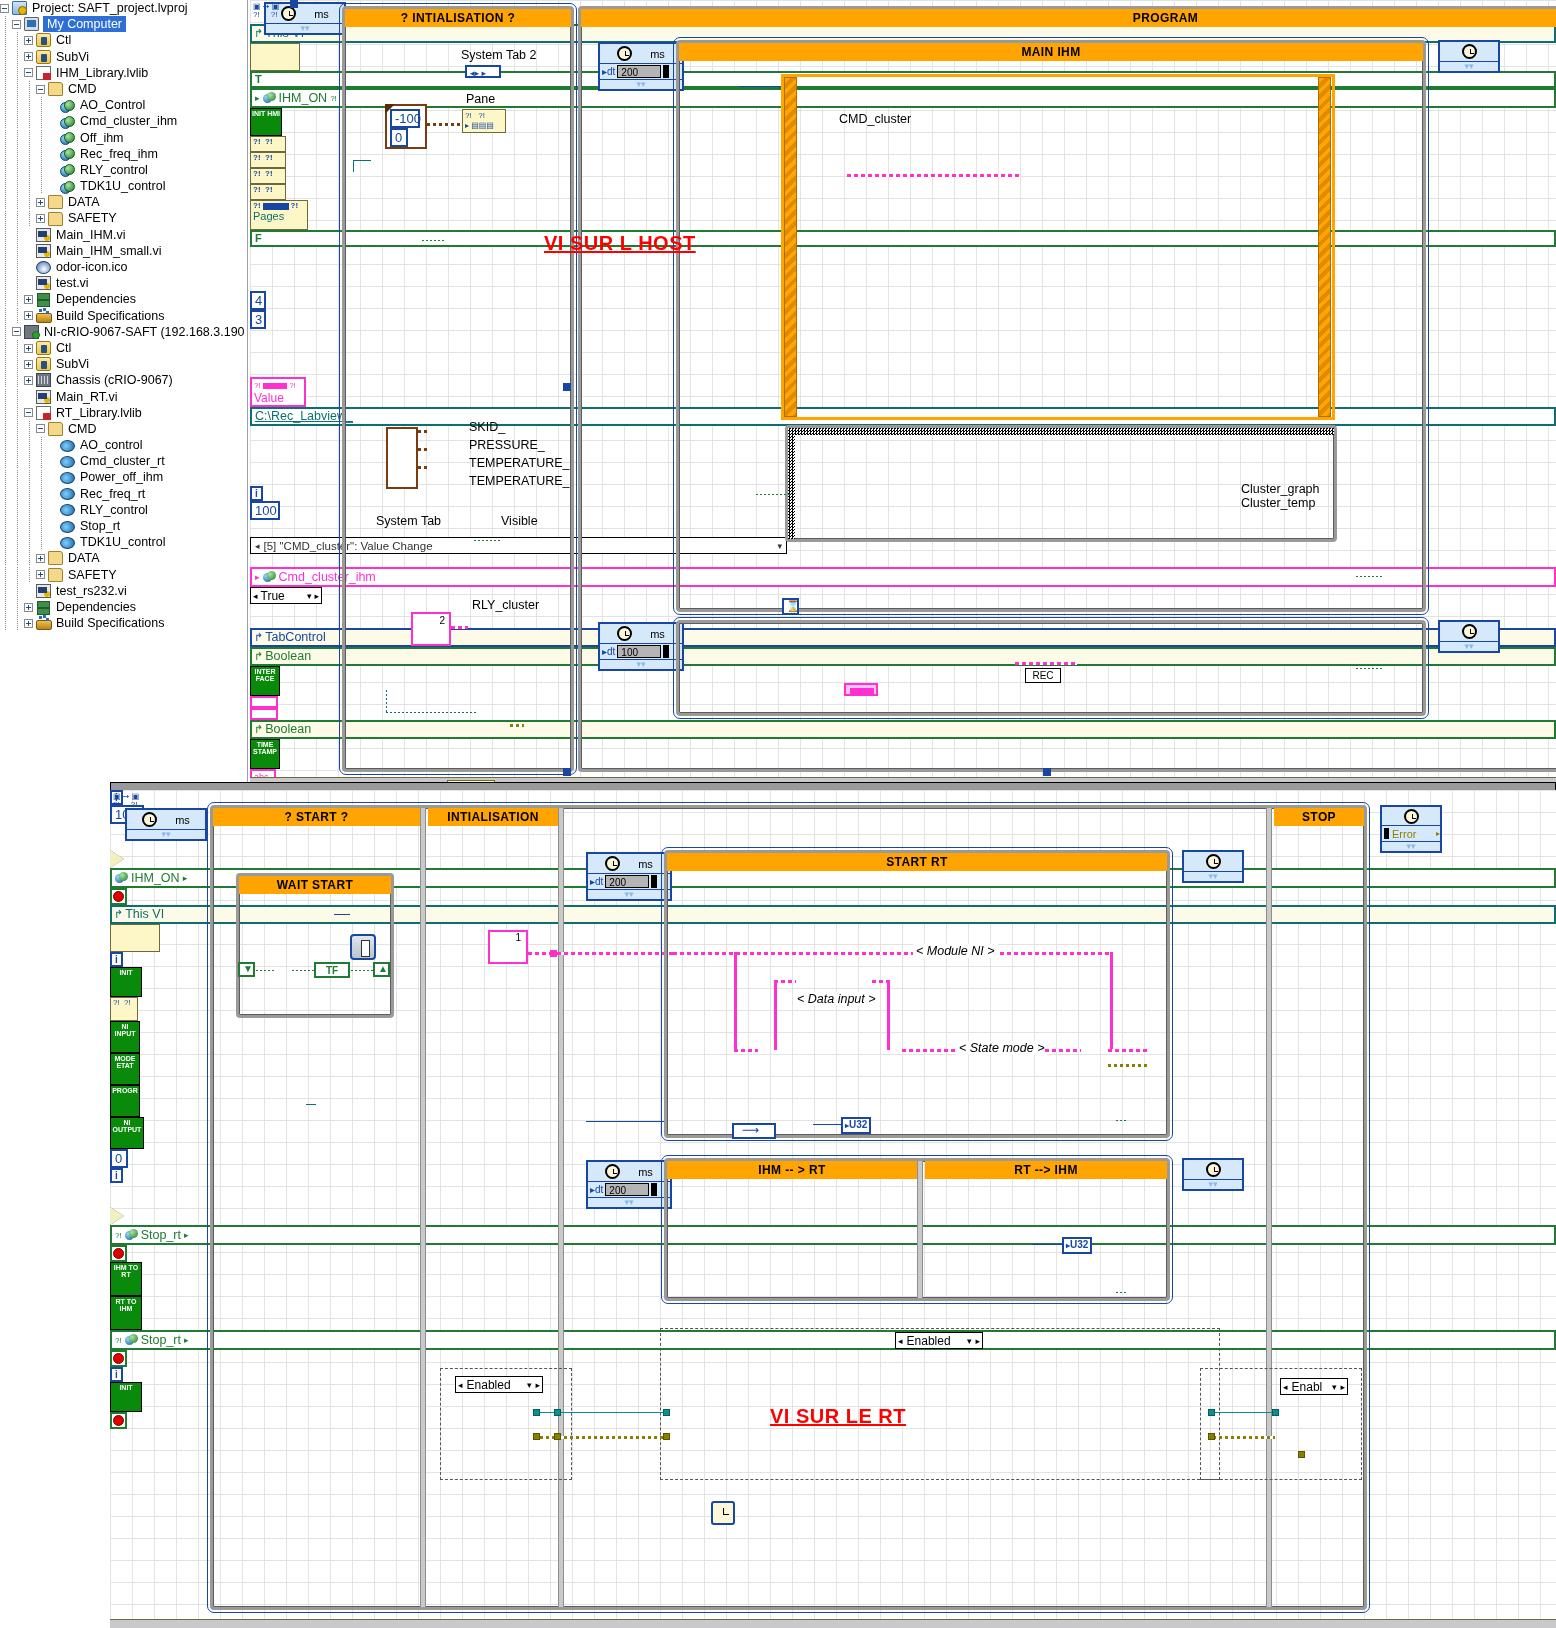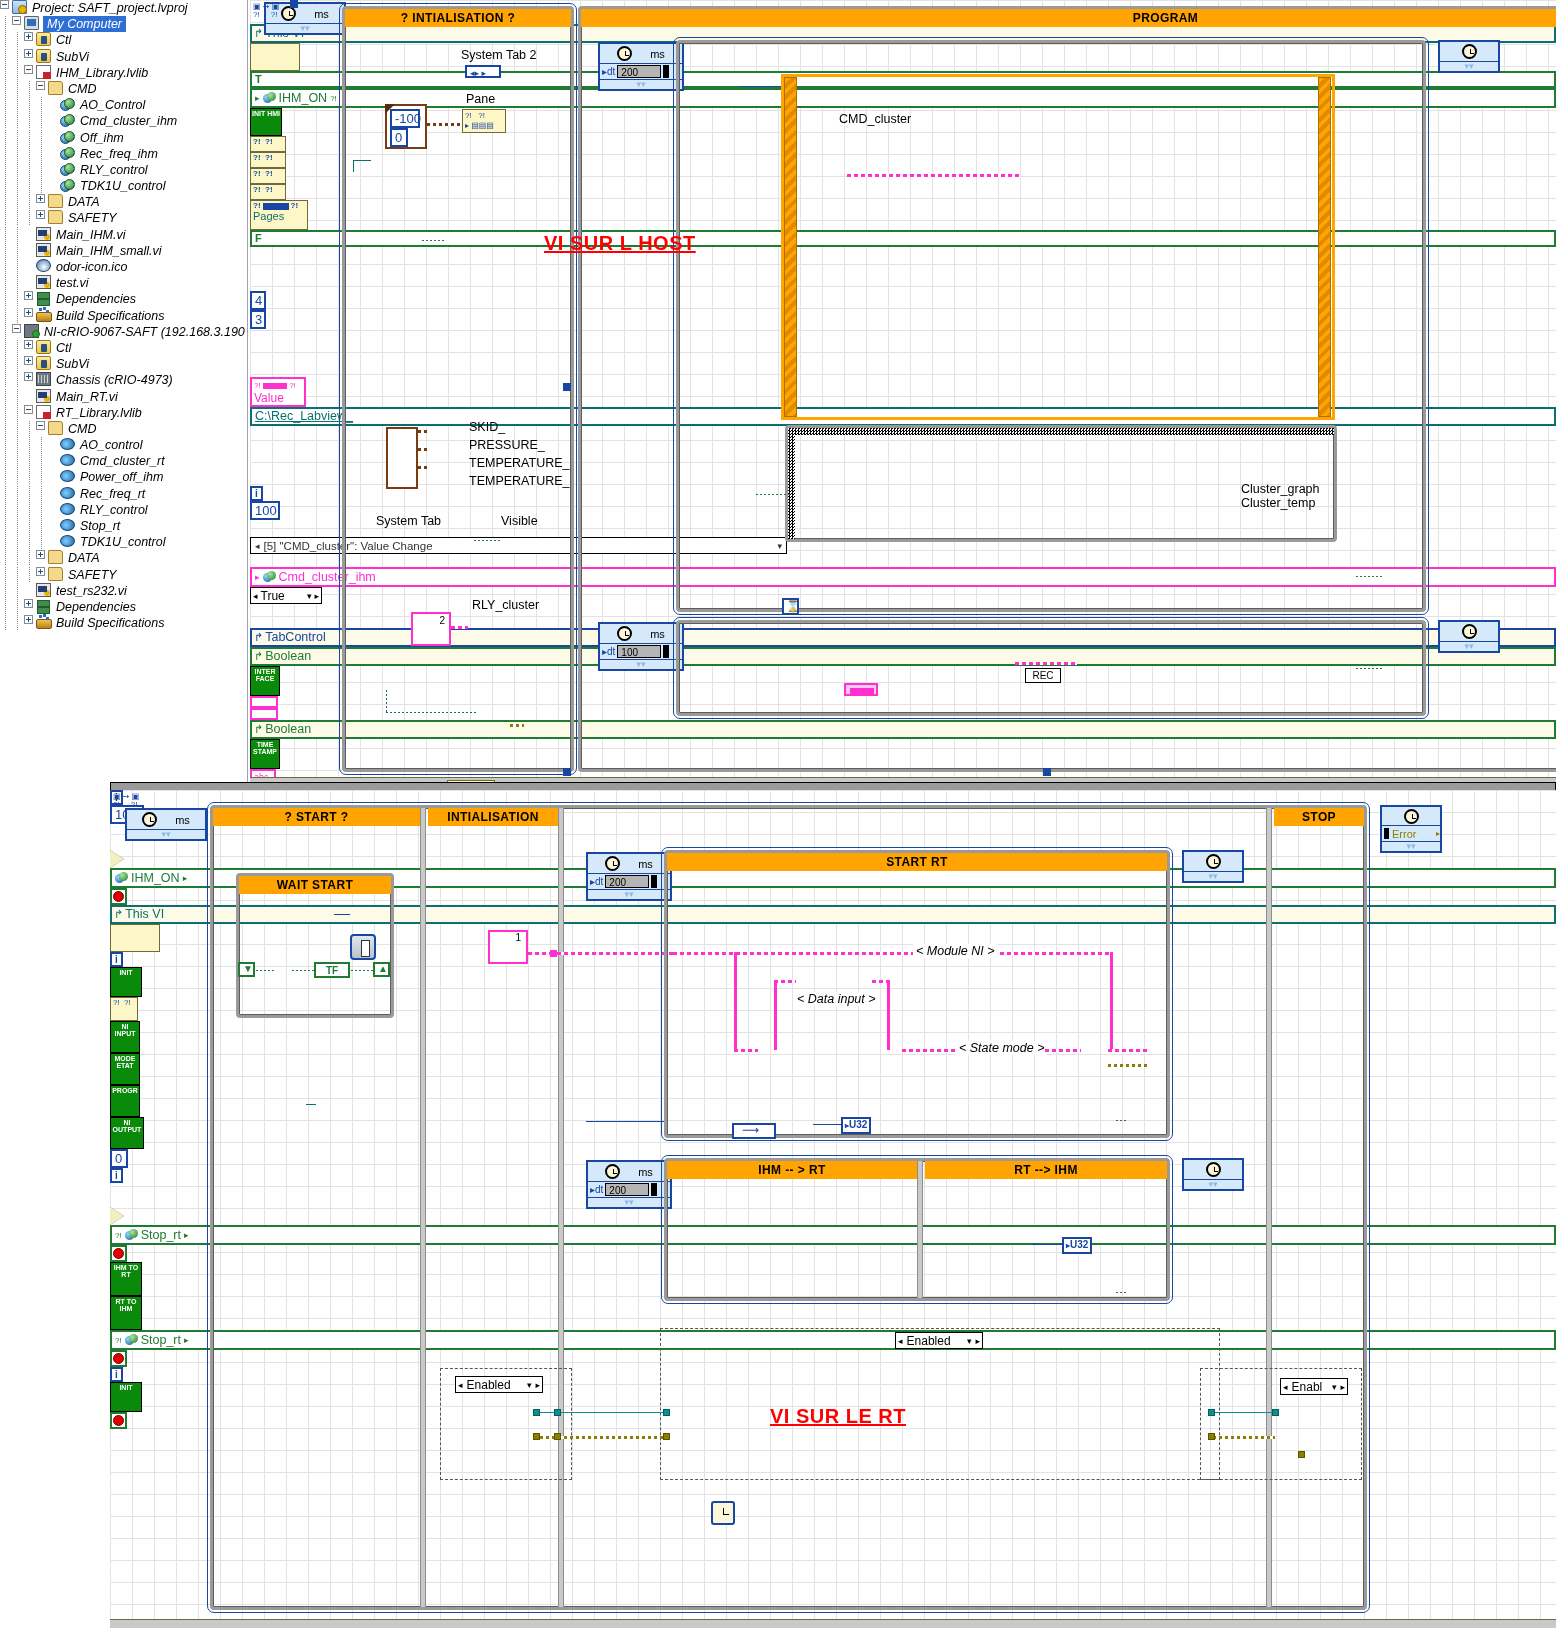--- a/index.html
+++ b/index.html
@@ -22,21 +22,21 @@
     border-right:1px solid #9aa3ad;
     overflow:hidden;
     font-size:12.5px;
   }
   .tree-row {
     position:relative;
     height:16.2px;
     line-height:16.2px;
     white-space:nowrap;
     display:flex;
-    font-style:italic;
+    align-items:center;
   }
   .tw { width:12px; height:16px; flex:0 0 12px; position:relative; }
   .tw.dots::before{
     content:""; position:absolute; left:5px; top:0; bottom:0; width:1px;
     background-image:linear-gradient(to bottom,#888 1px,transparent 1px);
     background-size:1px 2px;
   }
   .exp {
     width:9px;height:9px;border:1px solid #8a8a8a;background:#fff;
     display:inline-block;position:relative;flex:0 0 9px;margin-right:3px;
@@ -477,21 +477,21 @@
       <span class="tw dots"></span>
       <span class="exp plus"></span>
       <span class="ic ic-ctl"></span>
       <span class="lbl">SubVi</span>
     </div>
     <div class="tree-row">
       <span class="tw dots"></span>
       <span class="tw dots"></span>
       <span class="exp plus"></span>
       <span class="ic ic-chassis"></span>
-      <span class="lbl">Chassis (cRIO-4973)</span>
+      <span class="lbl">Chassis (cRIO-9067)</span>
     </div>
     <div class="tree-row">
       <span class="tw dots"></span>
       <span class="tw dots"></span>
       <span class="exp-sp"></span>
       <span class="ic ic-vi"></span>
       <span class="lbl">Main_RT.vi</span>
     </div>
     <div class="tree-row">
       <span class="tw dots"></span>
@@ -762,20 +762,21 @@
     <div class="tl-dt">
       <span style="font-size:10px;color:#1747a3;">▸dt</span>
       <span class="tl-dtbox">200</span>
       <span class="tl-sq"></span>
     </div>
     <div class="tl-bot">▾▾</div>
   </div>
 
   <div class="lv-struct blue-out" style="left:426px;top:40px;width:750px;height:572px;">
     <div class="lv-inner-bg"></div>
+    <div class="lv-hdr">MAIN IHM</div>
   </div>
 
   <div class="numconst" style="left:460px;top:76px;width:30px;">100</div>
   <div class="wire wire-blue wire-h" style="left:490px;top:86px;width:46px;"></div>
 
   <div class="orange-frame" style="position:absolute;left:531px;top:74px;width:554px;height:346px;"></div>
   <div class="orange-hatch-l" style="left:534px;top:77px;height:340px;"></div>
   <div class="orange-hatch-l" style="left:1068px;top:77px;height:340px;"></div>
   <div class="evt-struct-icon" style="left:532px;top:78px;"></div>
   <div class="evt-hdr" style="left:552px;top:78px;width:537px;">

